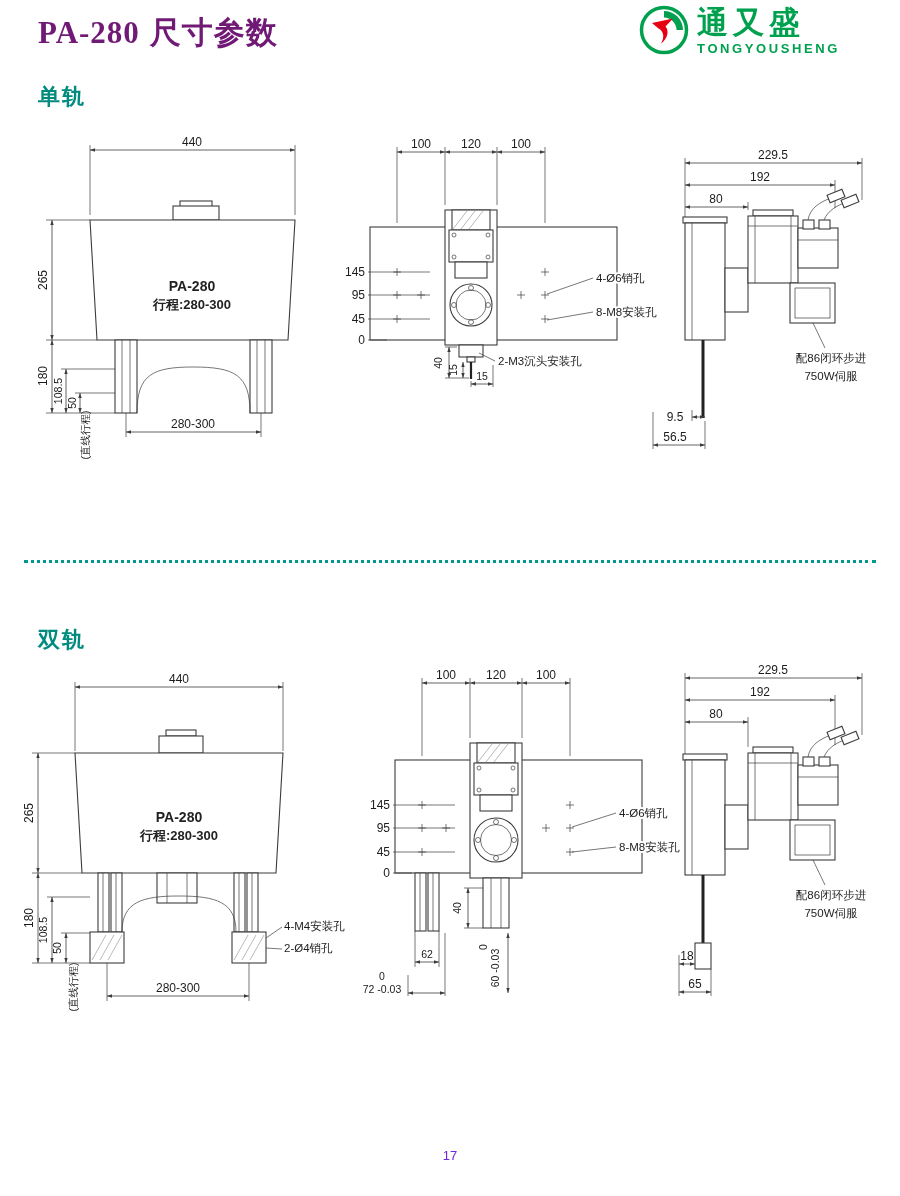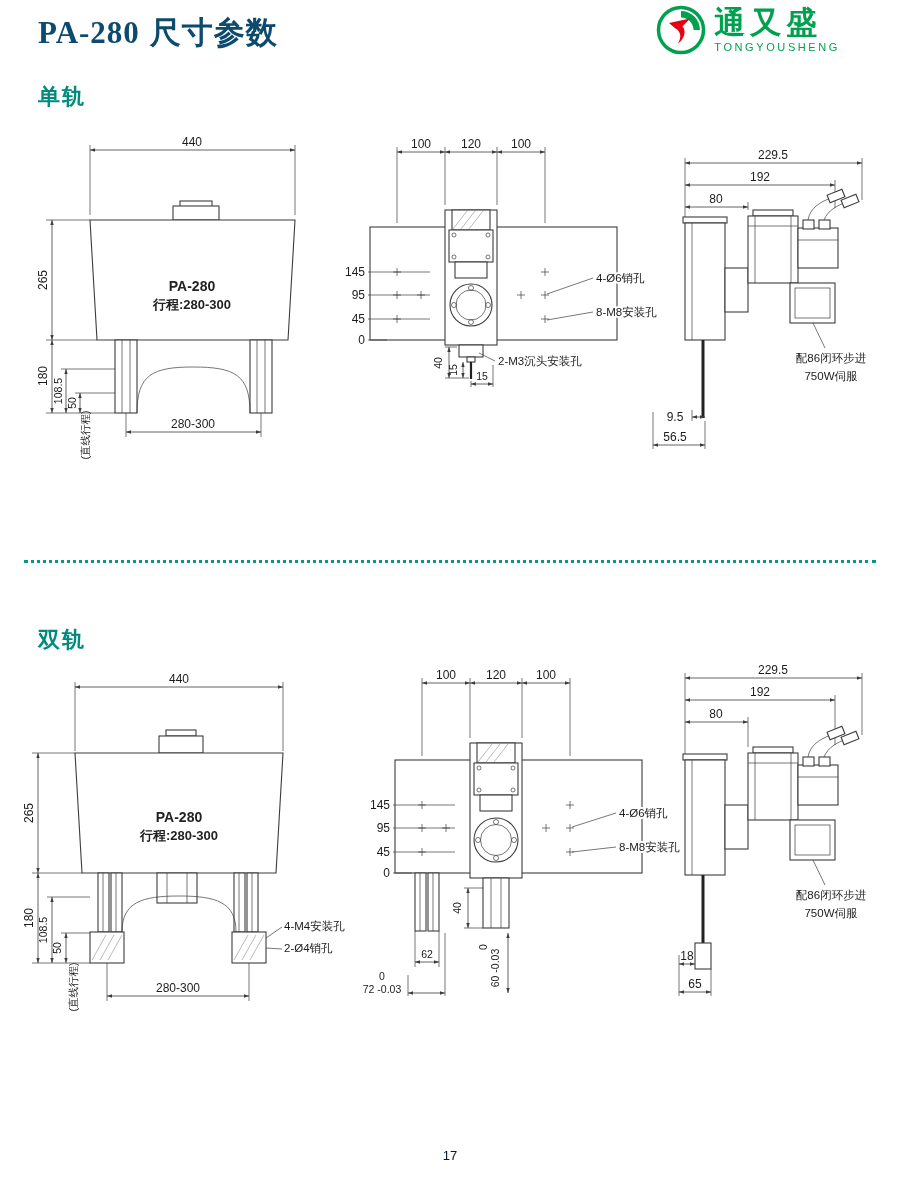--- a/index.html
+++ b/index.html
@@ -1,29 +1,29 @@
 <!DOCTYPE html>
 <html><head>
 <meta charset="utf-8">
 <style>
   * { margin:0; padding:0; box-sizing:border-box; }
   html,body { background:#fff; }
   body { width:900px; height:1196px; position:relative; font-family:"Liberation Sans",sans-serif; }
   .page { position:absolute; inset:0; background:#fff; overflow:hidden; }
 
-  .title { position:absolute; left:38px; top:12px; font-size:31px; font-weight:bold; color:#0c4a6e; letter-spacing:1px; }
+  .title { position:absolute; left:38px; top:12px; font-size:31px; font-weight:bold; color:#701a75; letter-spacing:1px; }
   .title .serif { font-family:"Liberation Serif",serif; margin-right:10px; }
 
   .logo { position:absolute; right:60px; top:5px; display:flex; align-items:flex-start; gap:8px; }
   .logo-text .cn { font-size:31px; font-weight:bold; color:#00a14e; letter-spacing:5px; line-height:1.15; }
-  .logo-text .en { font-size:11px; font-weight:normal; color:#00a14e; letter-spacing:2.6px; }
+  .logo-text .en { font-size:13px; font-weight:bold; color:#00a14e; letter-spacing:2.6px; }
 
   .section-label { position:absolute; left:38px; font-size:22px; font-weight:bold; color:#008b7e; letter-spacing:2px; }
   .divider { position:absolute; left:24px; top:560px; width:852px; height:0; border-top:3px dotted #00998b; }
-  .pagenum { position:absolute; left:0; right:0; top:1148px; text-align:center; font-size:13px; color:#0f172a; }
+  .pagenum { position:absolute; left:0; right:0; top:1148px; text-align:center; font-size:13px; color:#6d28d9; }
 
   svg.draw { position:absolute; overflow:visible; }
   svg text { font-family:"Liberation Sans",sans-serif; }
   .part  { fill:#fff; stroke:#3c3c3c; stroke-width:1.1; }
   .thin  { fill:none; stroke:#3c3c3c; stroke-width:.7; }
   .hatch { fill:none; stroke:#8a8a8a; stroke-width:.6; }
   .dim   { stroke:#3c3c3c; stroke-width:.8; fill:none; }
   .ext   { stroke:#3c3c3c; stroke-width:.7; fill:none; }
   .rod   { stroke:#222; stroke-width:3; }
   .dt    { font-size:12px; fill:#1c1c1c; }

